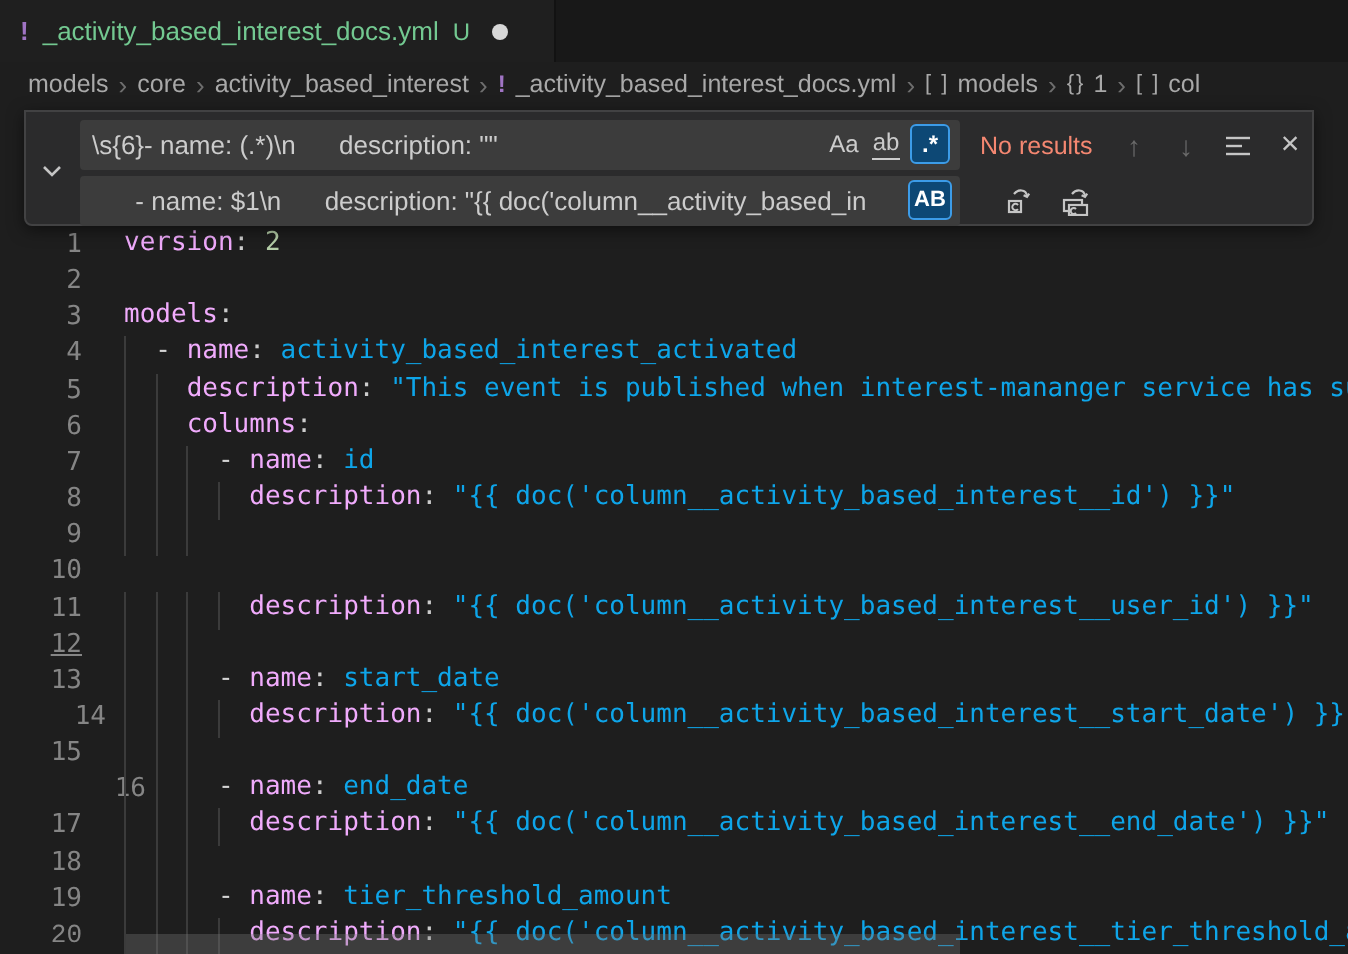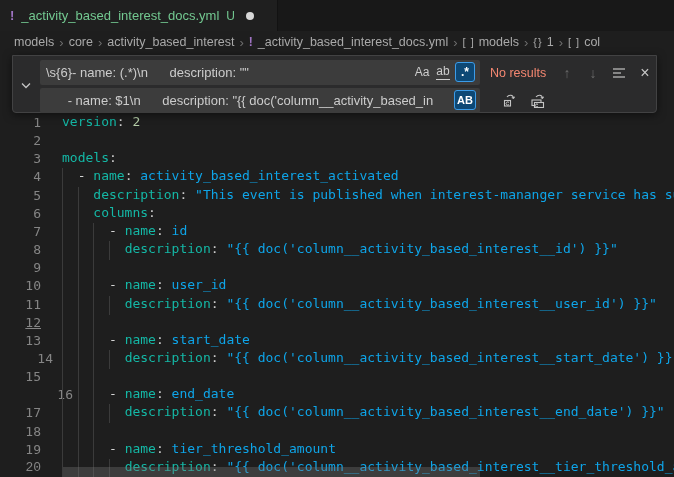--- a/index.html
+++ b/index.html
@@ -69,21 +69,21 @@
   .editor{position:absolute;left:0;top:53px;width:674px;height:424px;background:#1e1e1e;overflow:hidden;}
   .line-num{
     position:absolute;left:0;width:41px;text-align:right;color:#858585;
     font:13px "DejaVu Sans Mono",monospace;height:19px;line-height:18px;
   }
   .code-line{
     position:absolute;left:62px;right:0;height:19px;line-height:18px;white-space:pre;
     font:13px "DejaVu Sans Mono",monospace;color:#d4d4d4;
   }
   .guide{position:absolute;top:0;bottom:0;width:1px;background:#3b3b3b;}
-  .tk-k{color:#14b8a6;}
+  .tk-k{color:#f0abfc;}
   .tk-p{color:#cccccc;}
   .tk-s{color:#0ea5e9;}
   .tk-n{color:#b5cea8;}
   .tk-d{color:#d4d4d4;}
   .hscroll{
     position:absolute;left:63px;bottom:0;width:417px;height:10px;
     background:rgba(121,121,121,.35);z-index:15;cursor:pointer;
   }
   svg{display:block;}
 </style>
@@ -146,21 +146,20 @@
     <div class="code-line" style="top: 134px;"><span class="guide" style="left: 0px;"></span><span class="guide" style="left: 16px;"></span><span class="tk-d">    </span><span class="tk-k">description</span><span class="tk-p">: </span><span class="tk-s">"This event is published when interest-mananger service has success</span></div>
     <div class="line-num" style="top: 152px;">6</div>
     <div class="code-line" style="top: 152px;"><span class="guide" style="left: 0px;"></span><span class="guide" style="left: 16px;"></span><span class="tk-d">    </span><span class="tk-k">columns</span><span class="tk-p">:</span></div>
     <div class="line-num" style="top: 170px;">7</div>
     <div class="code-line" style="top: 170px;"><span class="guide" style="left: 0px;"></span><span class="guide" style="left: 16px;"></span><span class="guide" style="left: 31px;"></span><span class="tk-d">      - </span><span class="tk-k">name</span><span class="tk-p">: </span><span class="tk-s">id</span></div>
     <div class="line-num" style="top: 188px;">8</div>
     <div class="code-line" style="top: 188px;"><span class="guide" style="left: 0px;"></span><span class="guide" style="left: 16px;"></span><span class="guide" style="left: 31px;"></span><span class="guide" style="left: 47px;"></span><span class="tk-d">        </span><span class="tk-k">description</span><span class="tk-p">: </span><span class="tk-s">"{{ doc('column__activity_based_interest__id') }}"</span></div>
     <div class="line-num" style="top: 206px;">9</div>
     <div class="code-line" style="top: 206px;"><span class="guide" style="left: 0px;"></span><span class="guide" style="left: 16px;"></span><span class="guide" style="left: 31px;"></span></div>
     <div class="line-num" style="top: 224px;">10</div>
-    <div class="code-line" style="top: 224px;"><span class="guide" style="left: 0px;"></span><span class="guide" style="left: 16px;"></span><span class="guide" style="left: 31px;"></span><span class="tk-d">      - </span><span class="tk-k">name</span><span class="tk-p">: </span><span class="tk-s">user_id</span></div>
     <div class="line-num" style="top: 243px;">11</div>
     <div class="code-line" style="top: 243px;"><span class="guide" style="left: 0px;"></span><span class="guide" style="left: 16px;"></span><span class="guide" style="left: 31px;"></span><span class="guide" style="left: 47px;"></span><span class="tk-d">        </span><span class="tk-k">description</span><span class="tk-p">: </span><span class="tk-s">"{{ doc('column__activity_based_interest__user_id') }}"</span></div>
     <div class="line-num" style="top: 261px; text-decoration: underline;">12</div>
     <div class="code-line" style="top: 261px;"><span class="guide" style="left: 0px;"></span><span class="guide" style="left: 16px;"></span><span class="guide" style="left: 31px;"></span></div>
     <div class="line-num" style="top: 279px;">13</div>
     <div class="code-line" style="top: 279px;"><span class="guide" style="left: 0px;"></span><span class="guide" style="left: 16px;"></span><span class="guide" style="left: 31px;"></span><span class="tk-d">      - </span><span class="tk-k">name</span><span class="tk-p">: </span><span class="tk-s">start_date</span></div>
     <div class="line-num" style="top: 297px; padding-left: 12px;">14</div>
     <div class="code-line" style="top: 297px;"><span class="guide" style="left: 0px;"></span><span class="guide" style="left: 16px;"></span><span class="guide" style="left: 31px;"></span><span class="guide" style="left: 47px;"></span><span class="tk-d">        </span><span class="tk-k">description</span><span class="tk-p">: </span><span class="tk-s">"{{ doc('column__activity_based_interest__start_date') }}"</span></div>
     <div class="line-num" style="top: 315px;">15</div>
     <div class="code-line" style="top: 315px;"><span class="guide" style="left: 0px;"></span><span class="guide" style="left: 16px;"></span><span class="guide" style="left: 31px;"></span></div>

